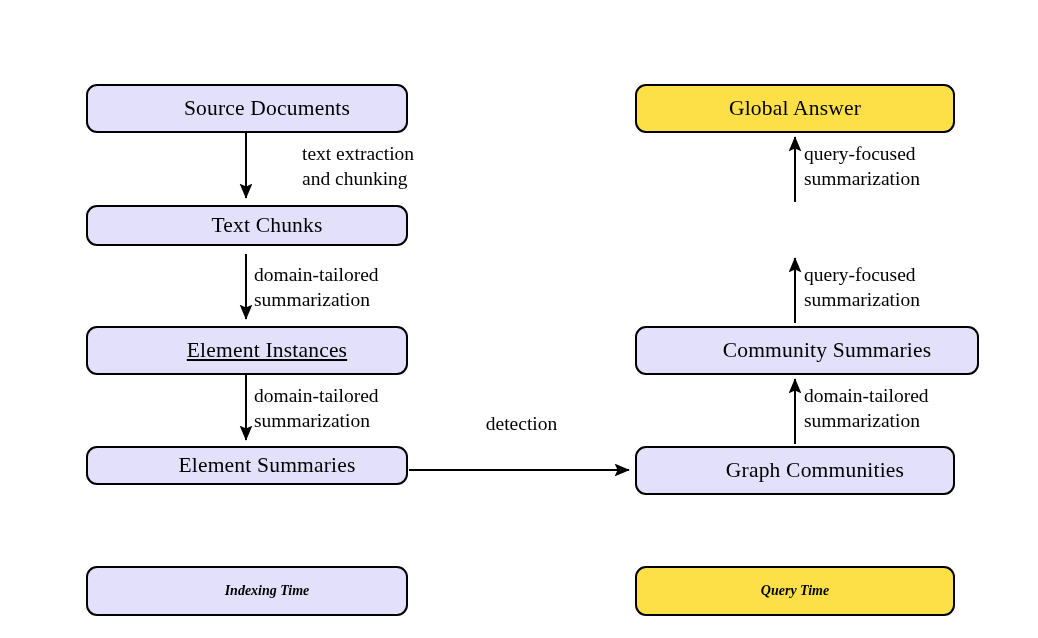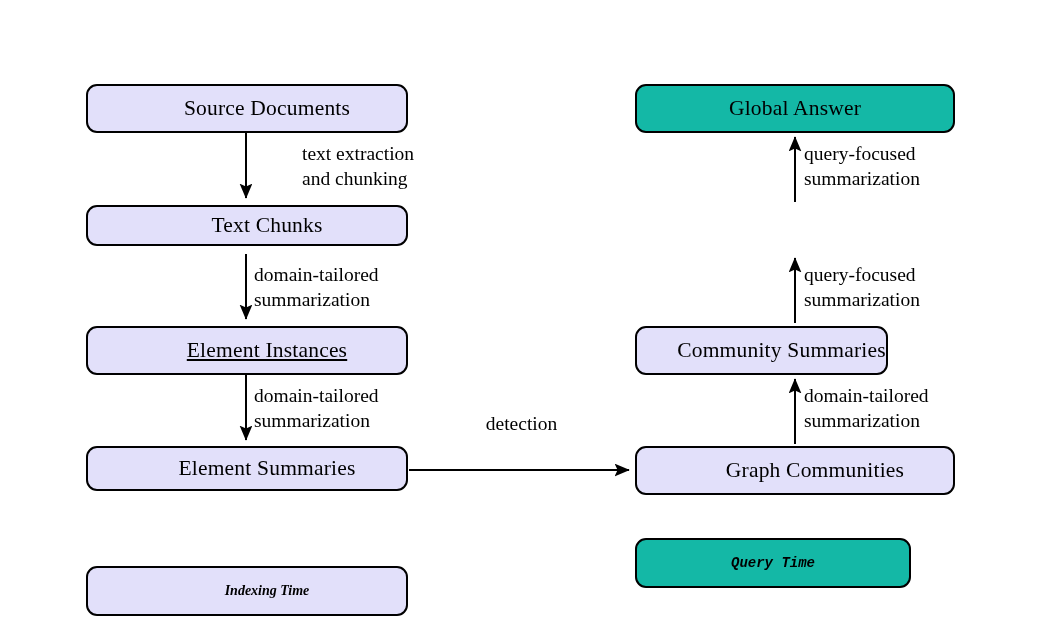--- a/index.html
+++ b/index.html
@@ -27,21 +27,21 @@
     border: 2.5px solid #000000;
     border-radius: 11px;
     display: flex;
     align-items: center;
     justify-content: center;
     font-size: 21.5px;
     letter-spacing: 0.2px;
     white-space: nowrap;
   }
   .fill-index { background: #e2e0fa; padding-left: 40px; }
-  .fill-query { background: #14b8a6; }
+  .fill-query { background: #fde047; }
 
   .legend-box {
     position: absolute;
     box-sizing: border-box;
     border: 2.5px solid #000000;
     border-radius: 11px;
     display: flex;
     align-items: center;
     justify-content: center;
     font-size: 14px;
@@ -117,21 +117,21 @@
 
   <div class="node-box fill-index" style="left:86px; top:326px; width:322px; height:49px;text-decoration:underline;">
     <span>Element Instances</span>
   </div>
 
   <div class="edge-label" style="left:254px; top:383px;">
     <div>domain-tailored</div>
     <div>summarization</div>
   </div>
 
-  <div class="node-box fill-index" style="left:86px; top:446px; width:322px; height:45px;">
+  <div class="node-box fill-index" style="left:86px; top:446px; width:322px; height:39px;">
     <span>Element Summaries</span>
   </div>
 
   <div class="edge-label center" style="left:444px; top:411px; width:155px;">
     <div>detection</div>
   </div>
 
   <div class="node-box fill-query" style="left:635px; top:84px; width:320px; height:49px;">
     <span>Global Answer</span>
   </div>
@@ -140,35 +140,35 @@
     <div>query-focused</div>
     <div>summarization</div>
   </div>
 
 
   <div class="edge-label" style="left:804px; top:262px;">
     <div>query-focused</div>
     <div>summarization</div>
   </div>
 
-  <div class="node-box fill-index" style="left:635px; top:326px; width:253px; height:49px;">
+  <div class="node-box fill-index" style="left:635px; top:326px; width:344px; height:49px;">
     <span>Community Summaries</span>
   </div>
 
   <div class="edge-label" style="left:804px; top:383px;">
     <div>domain-tailored</div>
     <div>summarization</div>
   </div>
 
   <div class="node-box fill-index" style="left:635px; top:446px; width:320px; height:49px;">
     <span>Graph Communities</span>
   </div>
 
   <div class="legend-box fill-index" style="left:86px; top:566px; width:322px; height:50px;">
     <span>Indexing Time</span>
   </div>
 
 
-  <div class="legend-box fill-query" style="left:635px; top:538px; width:276px; height:50px;font-family:Liberation Mono, monospace;">
+  <div class="legend-box fill-query" style="left:635px; top:566px; width:320px; height:50px;">
     <span>Query Time</span>
   </div>
 
 </div>
 
 </body></html>

